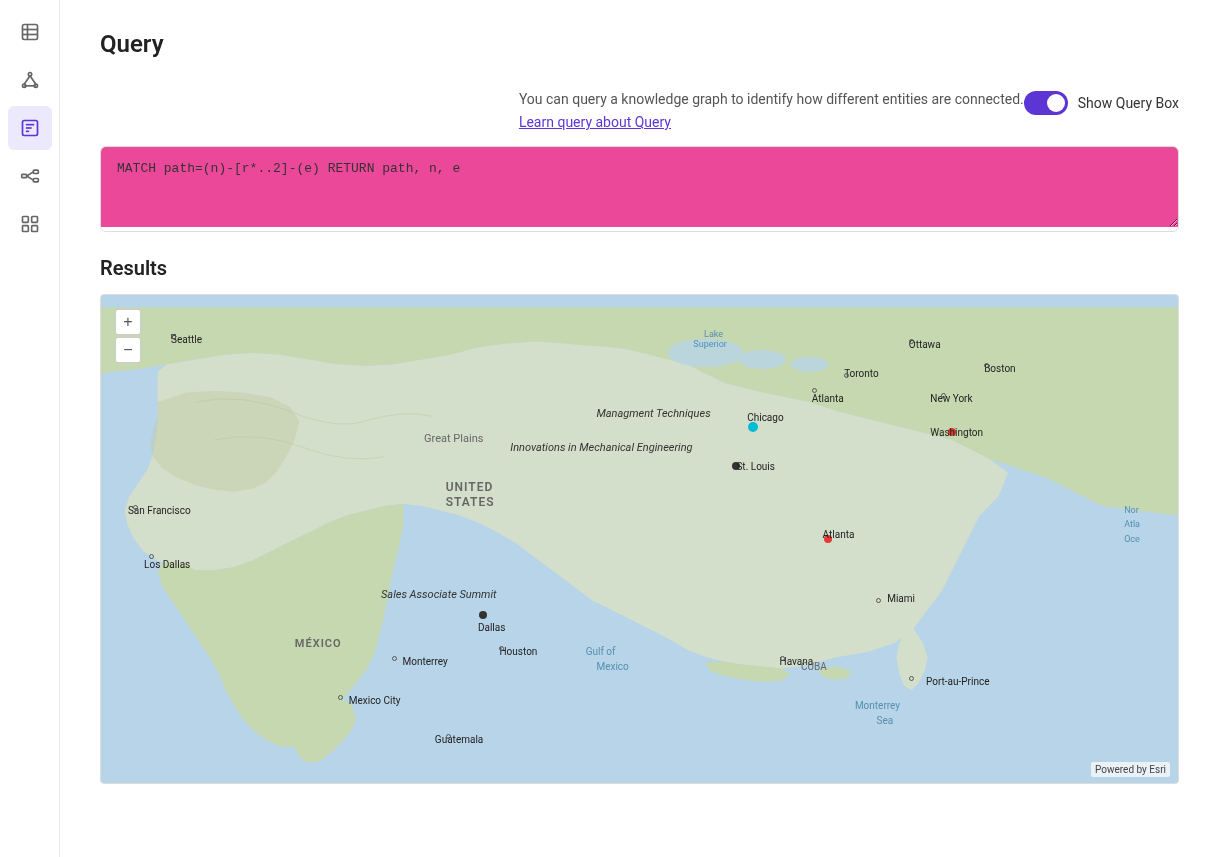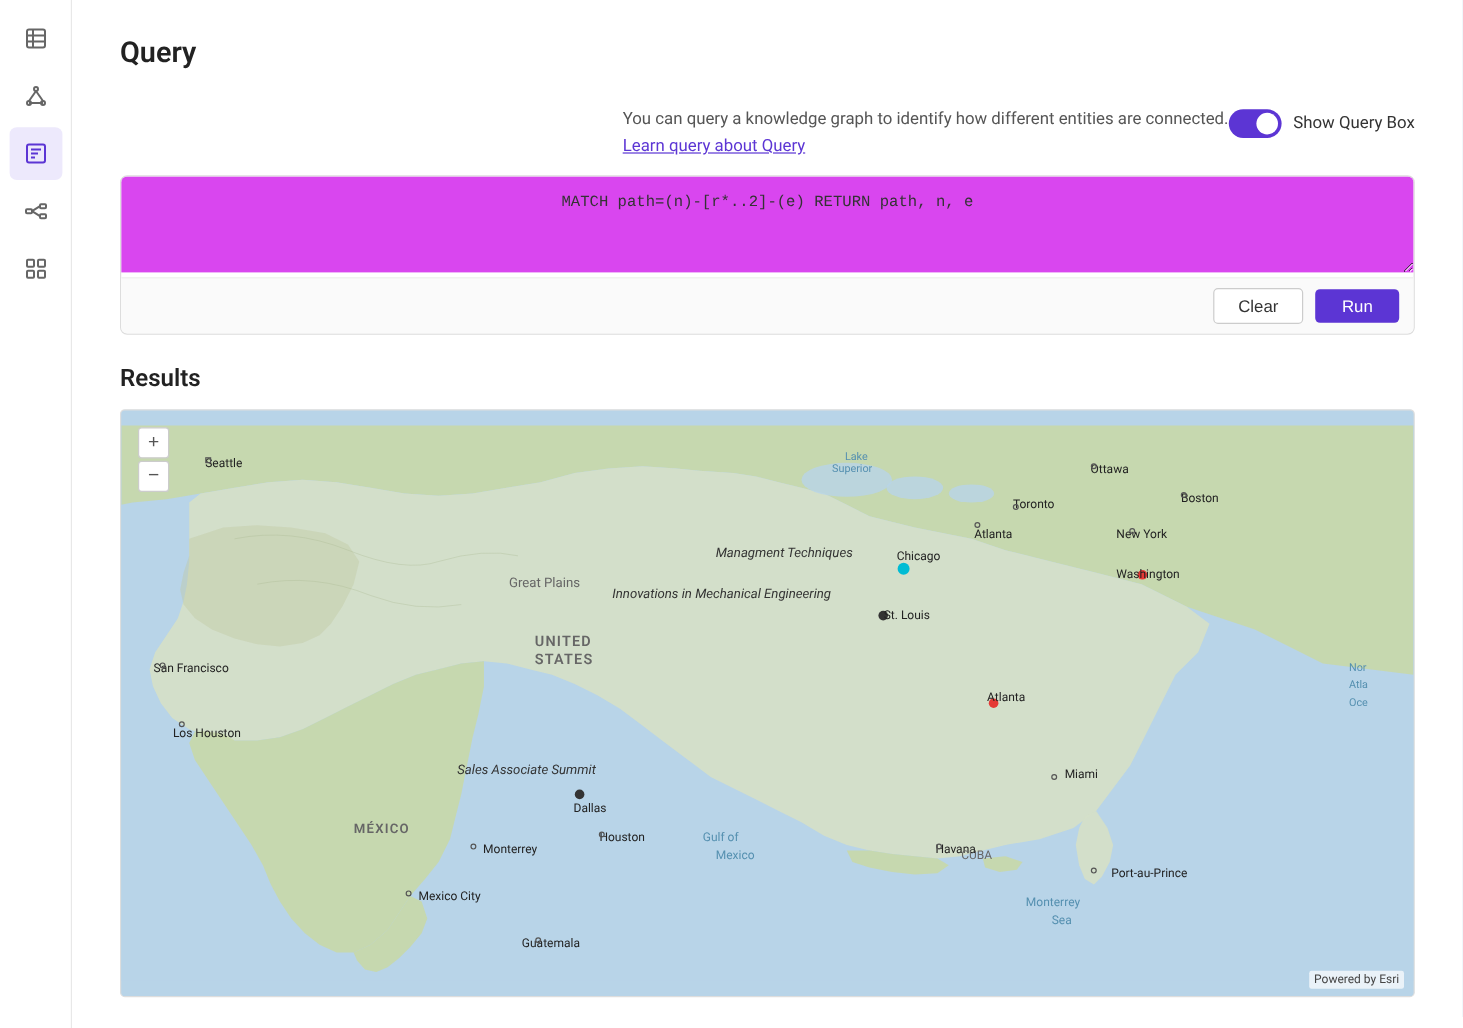--- a/index.html
+++ b/index.html
@@ -131,22 +131,21 @@
     .query-textarea {
       width: 100%;
       min-height: 80px;
       border: none;
       outline: none;
       padding: 14px 16px;
       font-family: 'Courier New', monospace;
       font-size: 13px;
       color: #333;
       resize: vertical;
-      background: #d946ef;
-      text-align: center;
+      background: #ec4899;
     }
     .query-toolbar {
       display: flex;
       justify-content: flex-end;
       align-items: center;
       padding: 8px 12px;
       border-top: 1px solid #eee;
       background: #fafafa;
       gap: 10px;
     }
@@ -326,24 +325,20 @@
         <div class="toggle-track">
           <div class="toggle-thumb"></div>
         </div>
       </label>
       <span class="toggle-label">Show Query Box</span>
     </div>
   </div>
 
   <div class="query-box">
     <textarea class="query-textarea" placeholder="Enter query..." style="">MATCH path=(n)-[r*..2]-(e) RETURN path, n, e</textarea>
-    <div class="query-toolbar">
-      <button class="btn-clear">Clear</button>
-      <button class="btn-run">Run</button>
-    </div>
   </div>
 
   <h2 class="results-title">Results</h2>
 
   <div class="map-container">
     
     <svg class="map-svg" viewBox="0 0 1140 490" xmlns="http://www.w3.org/2000/svg">
 
       <rect width="1140" height="490" fill="#b8d4e8"></rect>
 
@@ -385,21 +380,21 @@
     
     <div class="map-dot" style="width:8px;height:8px;background:#333;top:65.5%;left:35.5%;margin-top:-4px;margin-left:-4px;"></div>
     
     <div class="map-dot" style="width:8px;height:8px;background:#e53935;top:50%;left:67.5%;margin-top:-4px;margin-left:-4px;"></div>
     
     <div class="map-dot" style="width:8px;height:8px;background:#e53935;top:28%;left:79%;margin-top:-4px;margin-left:-4px;"></div>
 
     
     <div class="map-city-label" style="top:8%;left:6.5%;">Seattle</div>
     <div class="map-city-label" style="top:43%;left:2.5%;">San Francisco</div>
-    <div class="map-city-label" style="top:54%;left:4%;">Los Houston</div>
+    <div class="map-city-label" style="top:54%;left:4%;">Los Dallas</div>
     <div class="map-city-label" style="top:67%;left:35%;">Dallas</div>
     <div class="map-city-label" style="top:72%;left:37%;">Houston</div>
     <div class="map-city-label" style="top:24%;left:60%;">Chicago</div>
     <div class="map-city-label" style="top:34%;left:59%;">St. Louis</div>
     <div class="map-city-label" style="top:48%;left:67%;">Atlanta</div>
     <div class="map-city-label" style="top:61%;left:73%;">Miami</div>
     <div class="map-city-label" style="top:20%;left:77%;">New York</div>
     <div class="map-city-label" style="top:27%;left:77%;">Washington</div>
     <div class="map-city-label" style="top:14%;left:82%;">Boston</div>
     <div class="map-city-label" style="top:15%;left:69%;">Toronto</div>

